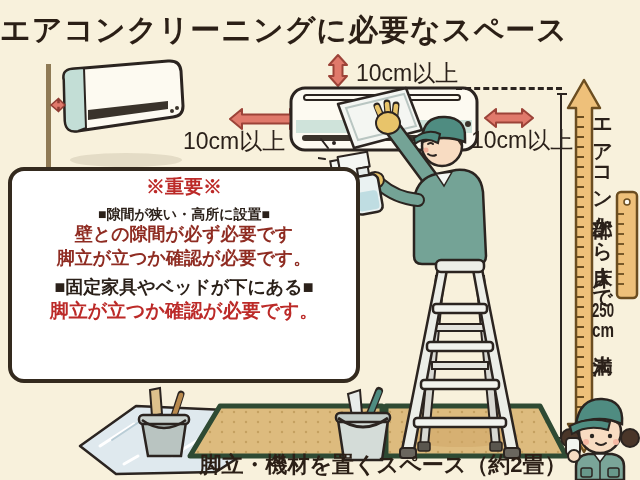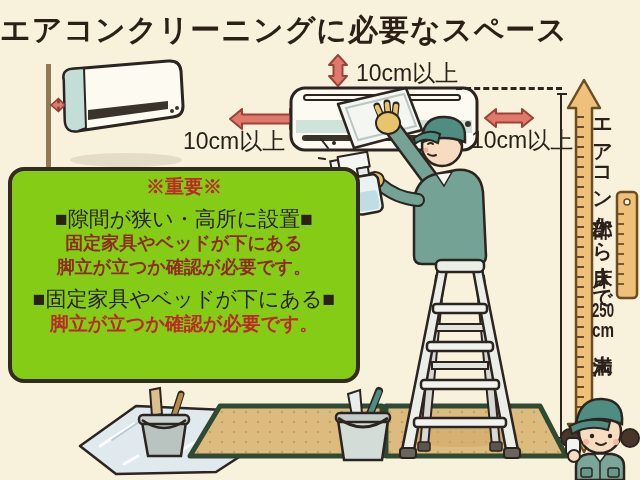--- a/index.html
+++ b/index.html
@@ -13,32 +13,32 @@
 
   .clr-label{font-size:23px;font-weight:400;color:#2b211a;}
   .dashed-line{left:456px;top:87px;width:106px;height:0;border-top:3px dashed #2b2420;}
 
   
   .v-text{left:593px;top:106px;height:322px;writing-mode:vertical-rl;text-orientation:upright;
     font-size:20px;font-weight:700;color:#2b211a;letter-spacing:1px;line-height:1;}
   .tcy{text-combine-upright:all;}
 
   
-  .notice-box{left:8px;top:167px;width:352px;height:216px;background:#84cc16;
+  .notice-box{left:8px;top:167px;width:352px;height:216px;background:#ffffff;
     border:4px solid #342a1e;border-radius:16px;box-sizing:border-box;padding:3px 6px 4px 6px;}
   .n-title{text-align:center;font-size:19px;font-weight:700;color:#bc2a28;}
   .n-line{text-align:center;font-size:20px;font-weight:700;color:#bc2a28;line-height:1.25;}
   .n-row{display:flex;align-items:flex-start;justify-content:space-between;margin-top:5px;}
   .n-icon-col{width:52px;text-align:center;flex:none;}
   .n-icon-label{font-size:15px;font-weight:700;line-height:1.1;color:#2b211a;}
   .n-mid{flex:1;text-align:center;}
-  .n-heading{font-size:21px;font-weight:400;color:#2b211a;line-height:1.3;}
+  .n-heading{font-size:14px;font-weight:700;color:#2b211a;line-height:1.3;}
   .n-body{font-size:18px;font-weight:700;color:#8f2c22;line-height:1.3;}
   .n-s2{margin-top:6px;text-align:center;}
-  .n-s2-heading{font-size:21px;font-weight:400;color:#2b211a;line-height:1.3;}
+  .n-s2-heading{font-size:18px;font-weight:700;color:#2b211a;line-height:1.3;}
   .n-s2-body{font-size:19px;font-weight:700;color:#bc2a28;line-height:1.3;}
 
   .floor-caption{left:168px;top:450px;width:430px;text-align:center;font-size:22px;font-weight:700;color:#2b1f16;}
 </style>
 </head>
 <body>
 
 <div id="canvas">
 
   <div class="abs page-title nowrap">エアコンクリーニングに必要なスペース</div>
@@ -130,21 +130,21 @@
         <circle cx="16" cy="57" r="1" fill="#2b2420"></circle>
       <circle cx="14" cy="88" r="1" fill="#2b2420"></circle>
     </g>
   </svg>
 
   <div class="abs notice-box">
     <div class="n-title">※重要※</div>
     <div class="n-row">
       <div class="n-mid">
         <div class="n-heading">■隙間が狭い・高所に設置■</div>
-        <div class="n-body">固定家具やベッドが下にある</div>
+        <div class="n-body">壁との隙間が必ず必要です</div>
         <div class="n-body">脚立が立つか確認が必要です。</div>
       </div>
     </div>
     <div class="n-s2">
       <div class="n-s2-heading">■固定家具やベッドが下にある■</div>
       <div class="n-s2-body">脚立が立つか確認が必要です。</div>
     </div>
   </div>
 
   <svg class="abs" style="left:556px;top:78px;" width="48" height="376" viewBox="0 0 48 376">
@@ -225,20 +225,21 @@
     <polygon points="80,6 89,6 126,192 114,192" fill="#eceee8" stroke="#2b2420" stroke-width="2.5"></polygon>
     <rect x="44" y="2" width="48" height="12" rx="5" fill="#eceee8" stroke="#2b2420" stroke-width="2.5"></rect>
     <rect x="41" y="46" width="54" height="9" rx="3" fill="#f2f3ee" stroke="#2b2420" stroke-width="2.5"></rect>
     <rect x="35" y="84" width="66" height="9" rx="3" fill="#f2f3ee" stroke="#2b2420" stroke-width="2.5"></rect>
     <rect x="29" y="122" width="78" height="9" rx="3" fill="#f2f3ee" stroke="#2b2420" stroke-width="2.5"></rect>
     <rect x="22" y="160" width="92" height="9" rx="3" fill="#f2f3ee" stroke="#2b2420" stroke-width="2.5"></rect>
     <rect x="8" y="190" width="16" height="10" rx="3" fill="#6a665e" stroke="#2b2420" stroke-width="2"></rect>
     <rect x="112" y="190" width="16" height="10" rx="3" fill="#6a665e" stroke="#2b2420" stroke-width="2"></rect>
   </svg>
 
+  <div class="abs floor-caption nowrap">脚立・機材を置くスペース（約2畳）</div>
 
   <svg class="abs" style="left:558px;top:382px;" width="82" height="98" viewBox="0 0 82 98">
     <circle cx="12" cy="56" r="9" fill="#4a3629" stroke="#2b2420" stroke-width="2"></circle>
     <circle cx="72" cy="56" r="9" fill="#4a3629" stroke="#2b2420" stroke-width="2"></circle>
     <circle cx="42" cy="50" r="21" fill="#f8dcc2" stroke="#2b2420" stroke-width="2.5"></circle>
     <path d="M22,44 Q24,28 42,28 Q60,28 62,44 Q52,36 42,37 Q30,36 22,44 Z" fill="#4a3629"></path>
     <path d="M18,42 Q22,16 44,17 Q66,18 64,42 Q42,32 18,42 Z" fill="#4f8c81" stroke="#2b2420" stroke-width="2.5"></path>
     <path d="M12,44 Q30,34 52,40 L50,48 Q30,42 14,52 Z" fill="#4f8c81" stroke="#2b2420" stroke-width="2"></path>
     <circle cx="34" cy="54" r="2.2" fill="#2b2420"></circle>
       <circle cx="52" cy="54" r="2.2" fill="#2b2420"></circle>

